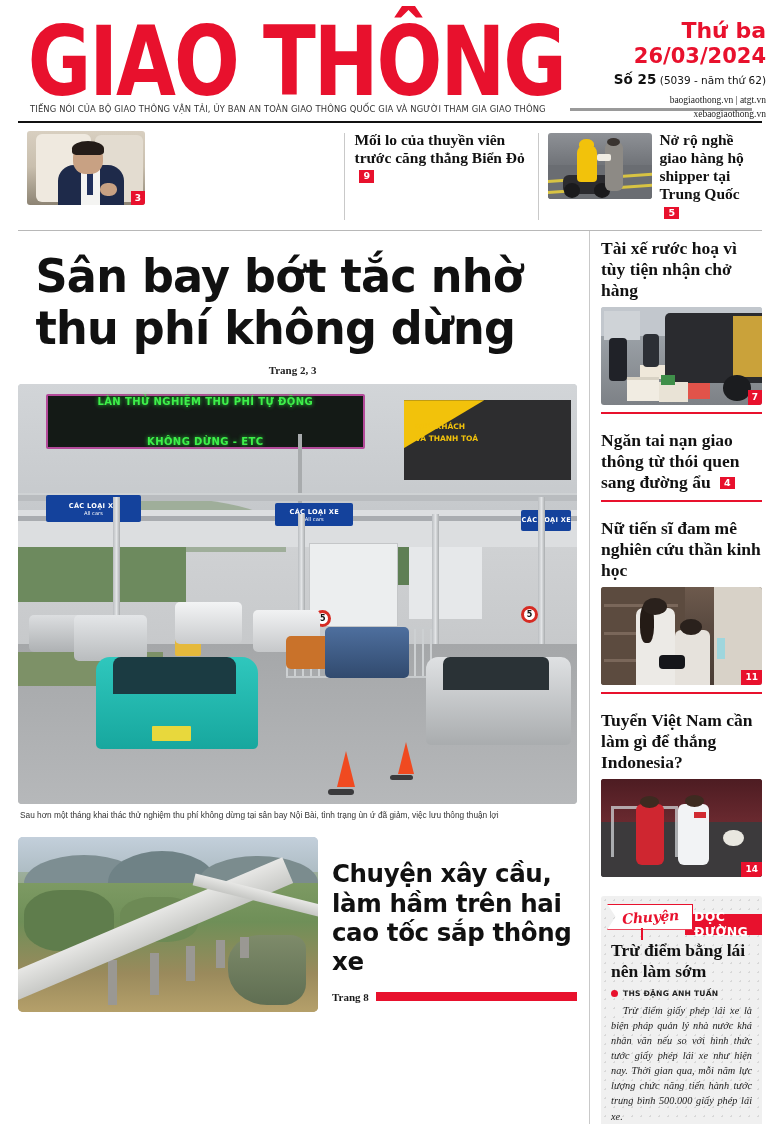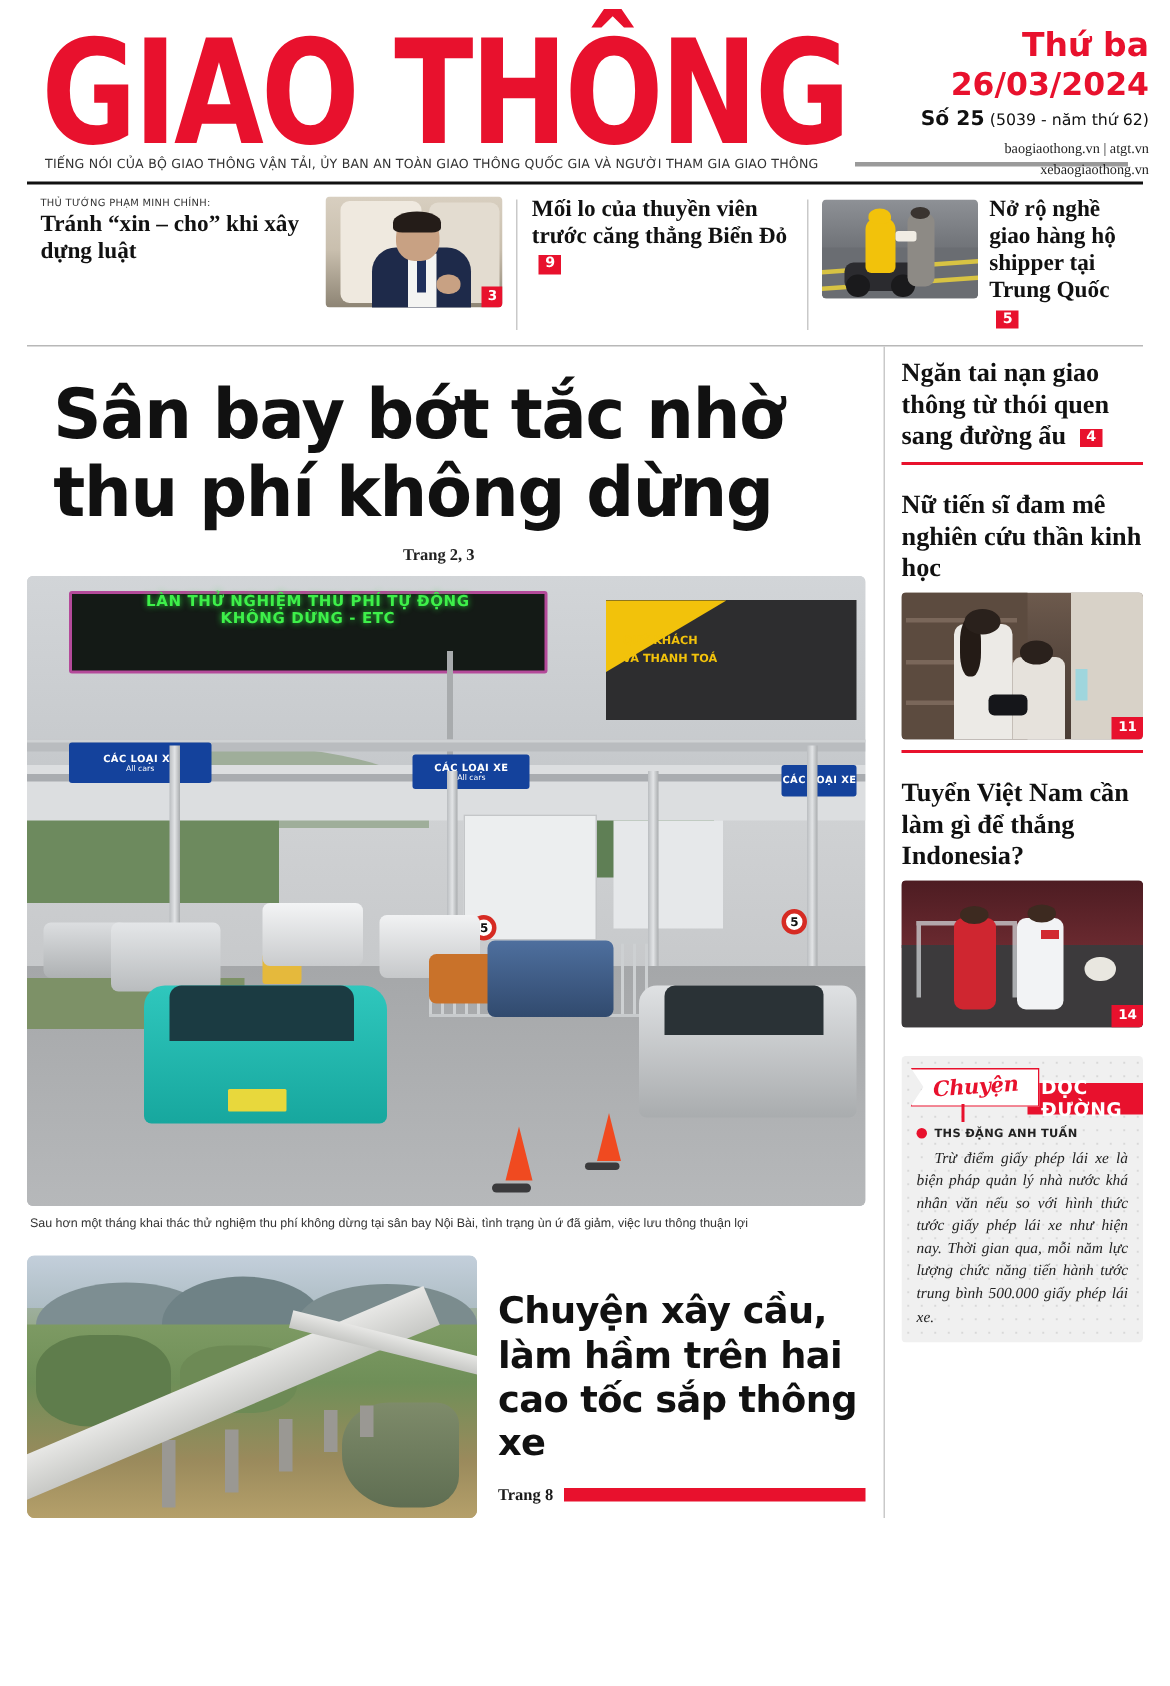--- a/index.html
+++ b/index.html
@@ -227,21 +227,21 @@
 
   
   .p-toll { background: linear-gradient(180deg,#c9ccd0 0%, #d6d8da 22%, #cfd1d3 40%, #b9bbbd 100%); }
   .p-toll .sky { position: absolute; left: 0; top: 0; width: 100%; height: 30%; background: linear-gradient(180deg,#d2d5d8,#c6c9cc); }
   .p-toll .hill { position: absolute; left: 0; top: 27%; width: 48%; height: 13%; background: #9fae9a; border-radius: 50% 50% 0 0 / 70% 70% 0 0; }
   .p-toll .trees { position: absolute; left: 0; top: 30%; width: 30%; height: 22%; background: #6d8a5e; border-radius: 40% 30% 0 0; }
   .p-toll .trees2 { position: absolute; left: 60%; top: 32%; width: 22%; height: 16%; background: #5f7f55; border-radius: 40% 40% 0 0; }
   .p-toll .ledboard {
     position: absolute; left: 5%; top: 2.5%; width: 57%; height: 13%;
     background: #141a16; border: 2px solid #b44a9a; border-radius: 2px;
-    display: flex; flex-direction: column; align-items: center; justify-content: flex-start;
+    display: flex; flex-direction: column; align-items: center; justify-content: space-between;
   }
   .p-toll .ledboard div {
     color: #3ef04a; font-family: "DejaVu Sans", sans-serif; font-weight: bold;
     font-size: 10px; letter-spacing: 0.4px; text-shadow: 0 0 4px #2ad43a;
   }
   .p-toll .bld-yellow { position: absolute; right: 1%; top: 4%; width: 30%; height: 19%; background: #2d2d2f; }
   .p-toll .bld-yellow::before { content: ""; position: absolute; left: 0; top: 0; width: 48%; height: 60%; background: #f2c20b; clip-path: polygon(0 0, 100% 0, 0 100%); }
   .p-toll .bld-txt { position: absolute; right: 3%; top: 9%; width: 26%; color: #f2c20b; font-size: 7.5px; font-weight: bold; line-height: 1.5; text-align: left; font-family: "DejaVu Sans", sans-serif; }
   .p-toll .gantry { position: absolute; left: 0; top: 26%; width: 100%; height: 8px; background: #b9bcbf; border-top: 2px solid #cfd2d4; }
   .p-toll .gantry2 { position: absolute; left: 0; top: 31.5%; width: 100%; height: 5px; background: #a9acb0; }
@@ -340,24 +340,20 @@
   <div class="tagline-row">
     <div class="tagline">TIẾNG NÓI CỦA BỘ GIAO THÔNG VẬN TẢI, ỦY BAN AN TOÀN GIAO THÔNG QUỐC GIA VÀ NGƯỜI THAM GIA GIAO THÔNG</div>
     <div class="tagline-rule"></div>
   </div>
 
   <div class="rule-thick"></div>
 
   <div class="teasers">
 
     <div class="teaser t1">
-      <div class="t-txt">
-        <div class="kicker">THỦ TƯỚNG PHẠM MINH CHÍNH:</div>
-        <div class="t-head">Tránh “xin – cho” khi xây dựng luật</div>
-      </div>
       <div class="t-img">
         <div class="ph p-pmc">
           <div class="chairback"></div>
             <div class="chairback2"></div>
           <div class="body"></div>
             <div class="shirt"></div>
             <div class="tie"></div>
           <div class="head"></div>
             <div class="hair"></div>
             <div class="hand"></div>
@@ -501,20 +497,41 @@
           <div class="bottom-foot">
             <div class="tr">Trang 8</div>
             <div class="red-bar"></div>
           </div>
         </div>
       </div>
     </div>
 
     <div class="col-side">
 
+      <div class="side-item">
+        <div class="side-head">Tài xế rước hoạ vì tùy tiện nhận chở hàng</div>
+        <div class="side-img">
+          <div class="ph p-bus">
+            <div class="sky"></div>
+              <div class="bldg"></div>
+            <div class="busbody"></div>
+              <div class="busgold"></div>
+              <div class="buswheel"></div>
+            <div class="box4"></div>
+              <div class="box1"></div>
+              <div class="box2"></div>
+            <div class="box3"></div>
+              <div class="green"></div>
+            <div class="worker"></div>
+              <div class="worker2"></div>
+          </div>
+          <div class="badge">7</div>
+        </div>
+        <div class="side-rule"></div>
+      </div>
 
       <div class="side-item">
         <div class="side-head">
           <span>Ngăn tai nạn giao thông từ thói quen sang đường ẩu</span>
           <span class="badge inline">4</span>
         </div>
         <div class="side-rule"></div>
       </div>
 
       <div class="side-item">
@@ -558,20 +575,21 @@
       </div>
 
       <div class="chuyen">
         <div class="chuyen-hdr">
           <div class="doc-duong">DỌC ĐƯỜNG</div>
           <div class="flag">
             <span>Chuyện</span>
           </div>
           <div class="flag-pole"></div>
         </div>
+        <div class="chuyen-head">Trừ điểm bằng lái nên làm sớm</div>
         <div class="author-row">
           <div class="dot"></div>
           <div class="author">THS ĐẶNG ANH TUẤN</div>
         </div>
         <div class="chuyen-body">Trừ điểm giấy phép lái xe là biện pháp quản lý nhà nước khá nhân văn nếu so với hình thức tước giấy phép lái xe như hiện nay. Thời gian qua, mỗi năm lực lượng chức năng tiến hành tước trung bình 500.000 giấy phép lái xe.</div>
 
       </div>
     </div>
   </div>
 </div>

